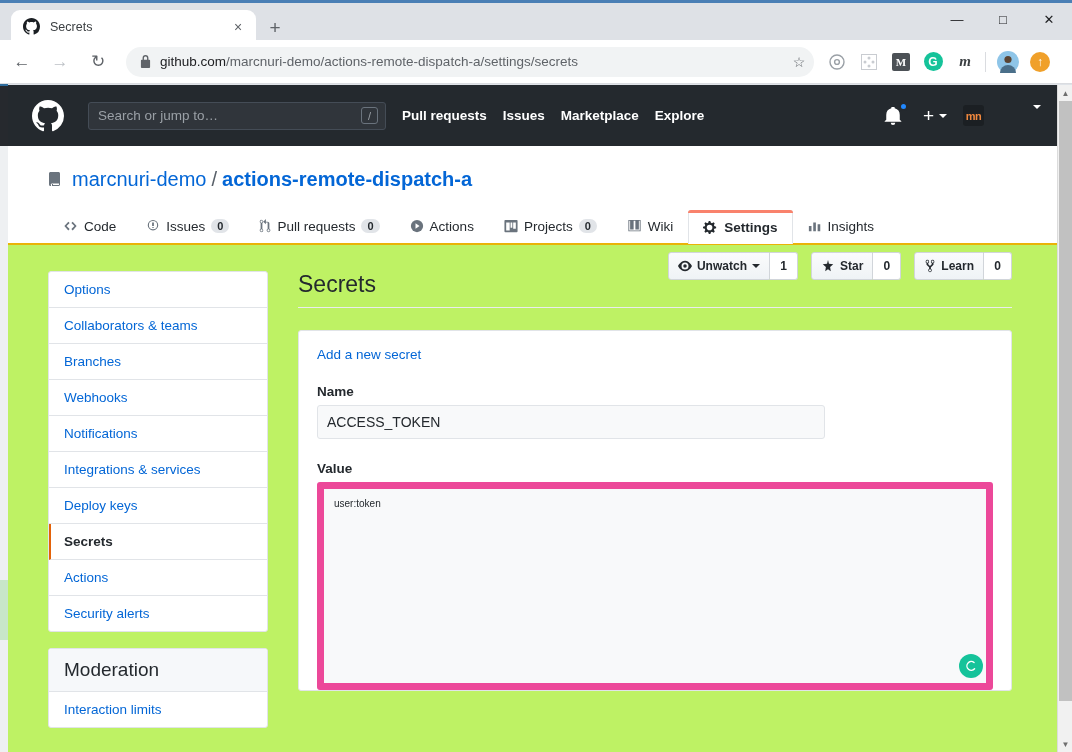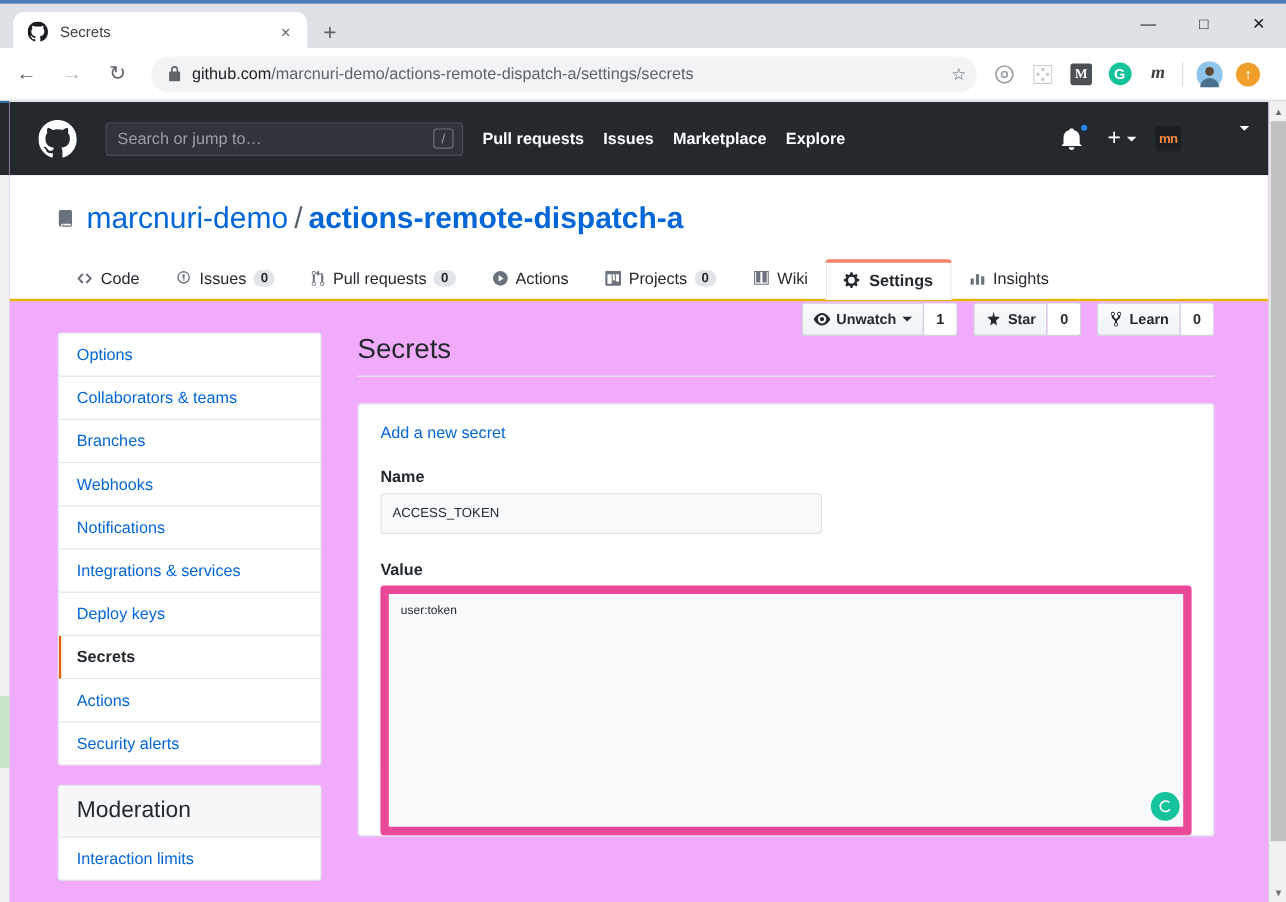--- a/index.html
+++ b/index.html
@@ -103,21 +103,21 @@
     width: 30px; height: 30px; margin-left: 2px;
     display: flex; align-items: center; justify-content: center;
     flex: 0 0 auto;
   }
   .ext-sep { width:1px; height:20px; background:#dadce0; margin:0 5px; flex:0 0 auto; }
 
   
   #viewport {
     position: absolute; left: 8px; top: 85px;
     width: 1049px; height: 667px;
-    background: #f0abfc;
+    background: #bef264;
     overflow: hidden;
   }
   #scrollbar {
     position: absolute; right: 0; top: 85px;
     width: 15px; height: 667px;
     background: #f1f1f1;
     border-left: 1px solid #dcdcdc;
   }
   #sb-up, #sb-down {
     position: absolute; left: 0; width: 15px; height: 16px;
@@ -171,21 +171,21 @@
     margin-left: 16px; width: 21px; height: 21px;
     background: #1b1f23; border-radius: 3px;
     display:flex;align-items:center;justify-content:center;
     color:#f0883e; font-size:11px; font-weight:bold; letter-spacing:-0.5px;
   }
 
   
   #repo-head { padding: 22px 0 0 0; background: #fff; }
   #repo-title {
     padding-left: 40px;
-    font-size: 25px; display: flex; align-items: center;
+    font-size: 20px; display: flex; align-items: center;
   }
   #repo-icon { margin-right: 8px; color: #6a737d; flex:0 0 auto; }
   #repo-owner { color: #0366d6; }
   #repo-sep { color: #586069; margin: 0 5px; }
   #repo-name { color: #0366d6; font-weight: bold; }
 
   #repo-actions {
     position: absolute; right: 45px; top: 167px;
     display: flex; align-items: center;
   }
@@ -285,26 +285,26 @@
     border: 1px solid #e1e4e8; border-radius: 3px;
     padding: 16px 18px 0 18px;
     background: #fff;
   }
   #add-link { font-size: 13.5px; color: #0366d6; }
   .field-label {
     margin-top: 22px; margin-bottom: 6px;
     font-size: 13.5px; color: #24292e; font-weight: bold;
   }
   #name-input {
-    width: 368px; height: 34px;
+    width: 508px; height: 34px;
     border: 1px solid #e1e4e8; border-radius: 3px;
     background: #f8f9fa;
     display: flex; align-items: center;
     padding: 0 9px;
-    font-size: 11px; color: #24292e;
+    font-size: 14px; color: #24292e;
   }
   #value-wrap { position: relative; }
   #value-input {
     width: 100%; height: 208px;
     border: 7px solid #ec4899; border-radius: 3px;
     background: #f8f9fa;
     padding: 9px 10px;
     font-size: 10px; color: #24292e;
   }
   #grammarly {

